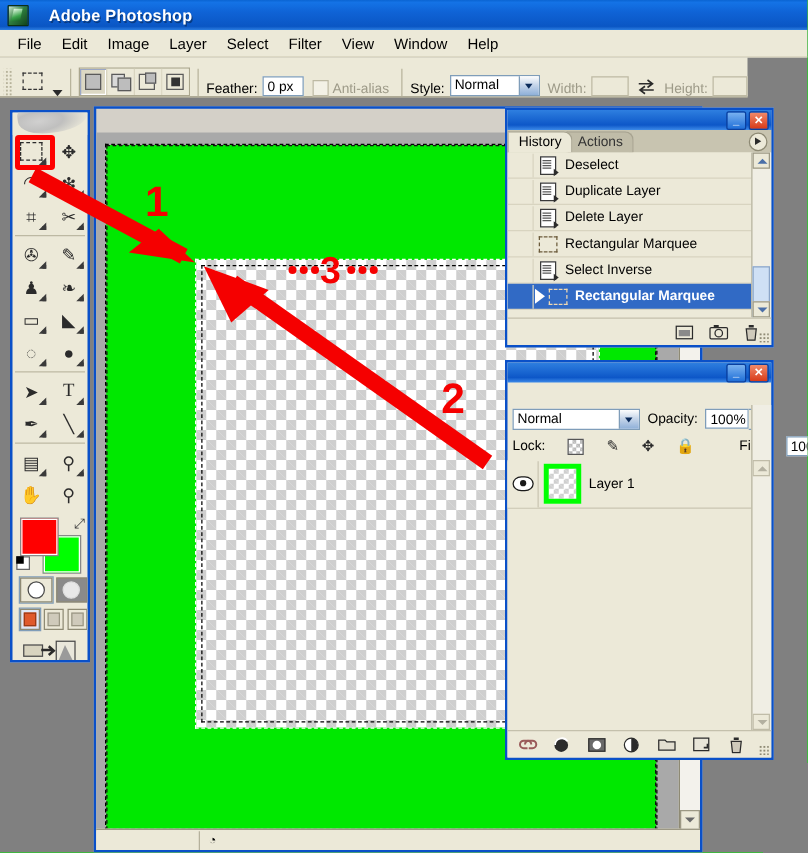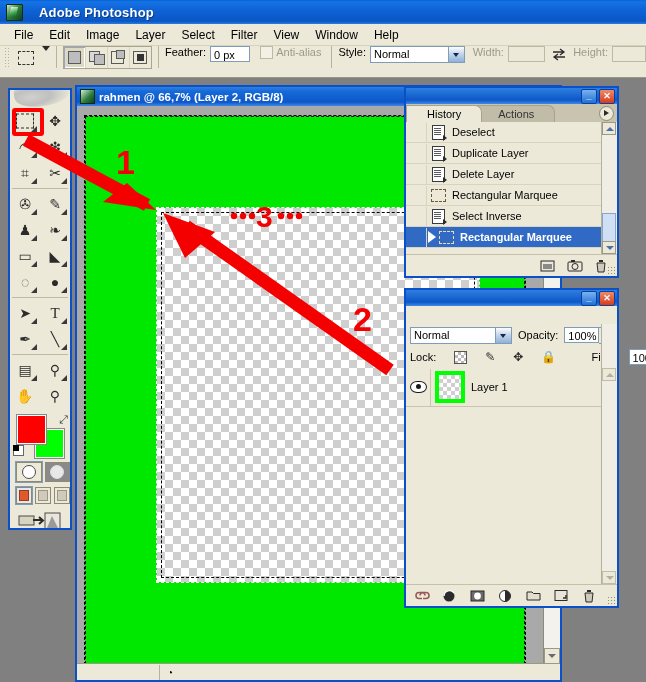--- a/index.html
+++ b/index.html
@@ -30,23 +30,23 @@
     background:linear-gradient(160deg,#eafbea,#3aa34a 60%,#176126);
     transform:skewX(-12deg);
   }
   #menubar{
     position:absolute;left:0;top:24px;width:646px;height:22px;
     background:#ece9d8;border-bottom:1px solid #d6d2bd;
     display:flex;align-items:center;padding-left:6px;box-sizing:border-box;
   }
   #menubar .mi{padding:2px 8px;font-size:12px;color:#000;white-space:nowrap;}
   #optbar{
-    position:absolute;left:0;top:46px;width:646px;height:32px;
+    position:absolute;left:0;top:46px;width:598px;height:32px;
     background:#ece9d8;border-bottom:1px solid #9a9680;
-    display:flex;align-items:flex-start;box-sizing:border-box;
+    display:flex;align-items:flex-end;box-sizing:border-box;
   }
   .grip{width:7px;height:22px;margin:0 4px 0 3px;flex:0 0 auto;
     background-image:radial-gradient(#b6b29a 40%,transparent 41%);
     background-size:3px 3px;background-position:1px 1px;}
   .ob-sep{width:1px;height:22px;background:#b8b49c;margin:0 6px;flex:0 0 auto;}
   .tool-preview{width:22px;height:22px;border:1px solid transparent;position:relative;flex:0 0 auto;}
   .marq-glyph{position:absolute;left:3px;top:4px;width:14px;height:12px;border:1px dashed #333;}
   .tri-down{width:0;height:0;border-left:4px solid transparent;border-right:4px solid transparent;
     border-top:5px solid #2a2a2a;margin-left:4px;flex:0 0 auto;}
   .sel-modes{display:flex;gap:0;border:1px solid #aaa68e;background:#ece9d8;flex:0 0 auto;}
@@ -167,21 +167,21 @@
 
   
   .palette{position:absolute;border:2px solid #0a50c8;box-sizing:border-box;background:#ece9d8;}
   .pal-title{height:16px;background:linear-gradient(to bottom,#2e7fe0,#0d57c8 75%,#3d8ae8);
     display:flex;align-items:center;justify-content:flex-end;padding-right:2px;}
   .wbtn{width:14px;height:13px;margin-left:2px;border:1px solid #0a3f9e;border-radius:2px;
     display:flex;align-items:center;justify-content:center;font-size:9px;color:#fff;font-weight:bold;}
   .wbtn.min{background:linear-gradient(to bottom,#7ab2f0,#1f6fd8);}
   .wbtn.cls{background:linear-gradient(to bottom,#f08a6a,#d83a18);}
   .tabrow{height:18px;background:#c8c4b0;display:flex;align-items:flex-end;position:relative;}
-  .ptab{height:16px;line-height:16px;padding:0 20px;font-size:11px;background:#c0bca8;
+  .ptab{height:16px;line-height:16px;padding:0 8px;font-size:11px;background:#c0bca8;
     border:1px solid #a7a390;border-bottom:none;border-radius:0 7px 0 0;margin-right:-5px;color:#333;}
   .ptab.active{background:#ece9d8;color:#000;z-index:3;position:relative;}
   .pmenu{position:absolute;right:3px;top:2px;width:13px;height:13px;border-radius:50%;
     background:#ece9d8;border:1px solid #8e8a74;}
   .pmenu:after{content:"";position:absolute;left:4px;top:3px;
     border-top:3px solid transparent;border-bottom:3px solid transparent;border-left:5px solid #2b2b2b;}
   
   #history-list{position:absolute;left:0;top:34px;right:15px;bottom:22px;background:#ece9d8;overflow:hidden;}
   .hrow{height:20px;display:flex;align-items:center;border-bottom:1px solid #d8d4c0;position:relative;}
   .hrow.sel{background:#316ac5;color:#fff;font-weight:bold;}
@@ -451,24 +451,20 @@
       <path d="M15 10 H24 M21 7 L25 10.5 L21 14" stroke="#2b2b2b" stroke-width="2" fill="none"></path>
       <rect x="27" y="3" width="15" height="17" fill="#e9e7db" stroke="#4a4a4a"></rect>
       <path d="M29 18 L34 6 L40 18 Z" fill="#9a9a9a"></path>
     </svg>
   </div>
 
   <div id="marquee-highlight"></div>
 </div>
 
 <div id="docwin">
-  <div id="doc-title">
-    <div class="dicon"></div>
-    <span>rahmen @ 66,7% (Layer 2, RGB/8)</span>
-  </div>
 
   <div id="doc-body">
     <div id="canvas-area">
       <div id="canvas">
         <div class="ants-outer"></div>
         <div id="transparent-region"></div>
         <div id="selection-ants"></div>
         <div class="cross-mark" style="left:386px;top:458px;"></div>
       </div>
     </div>

